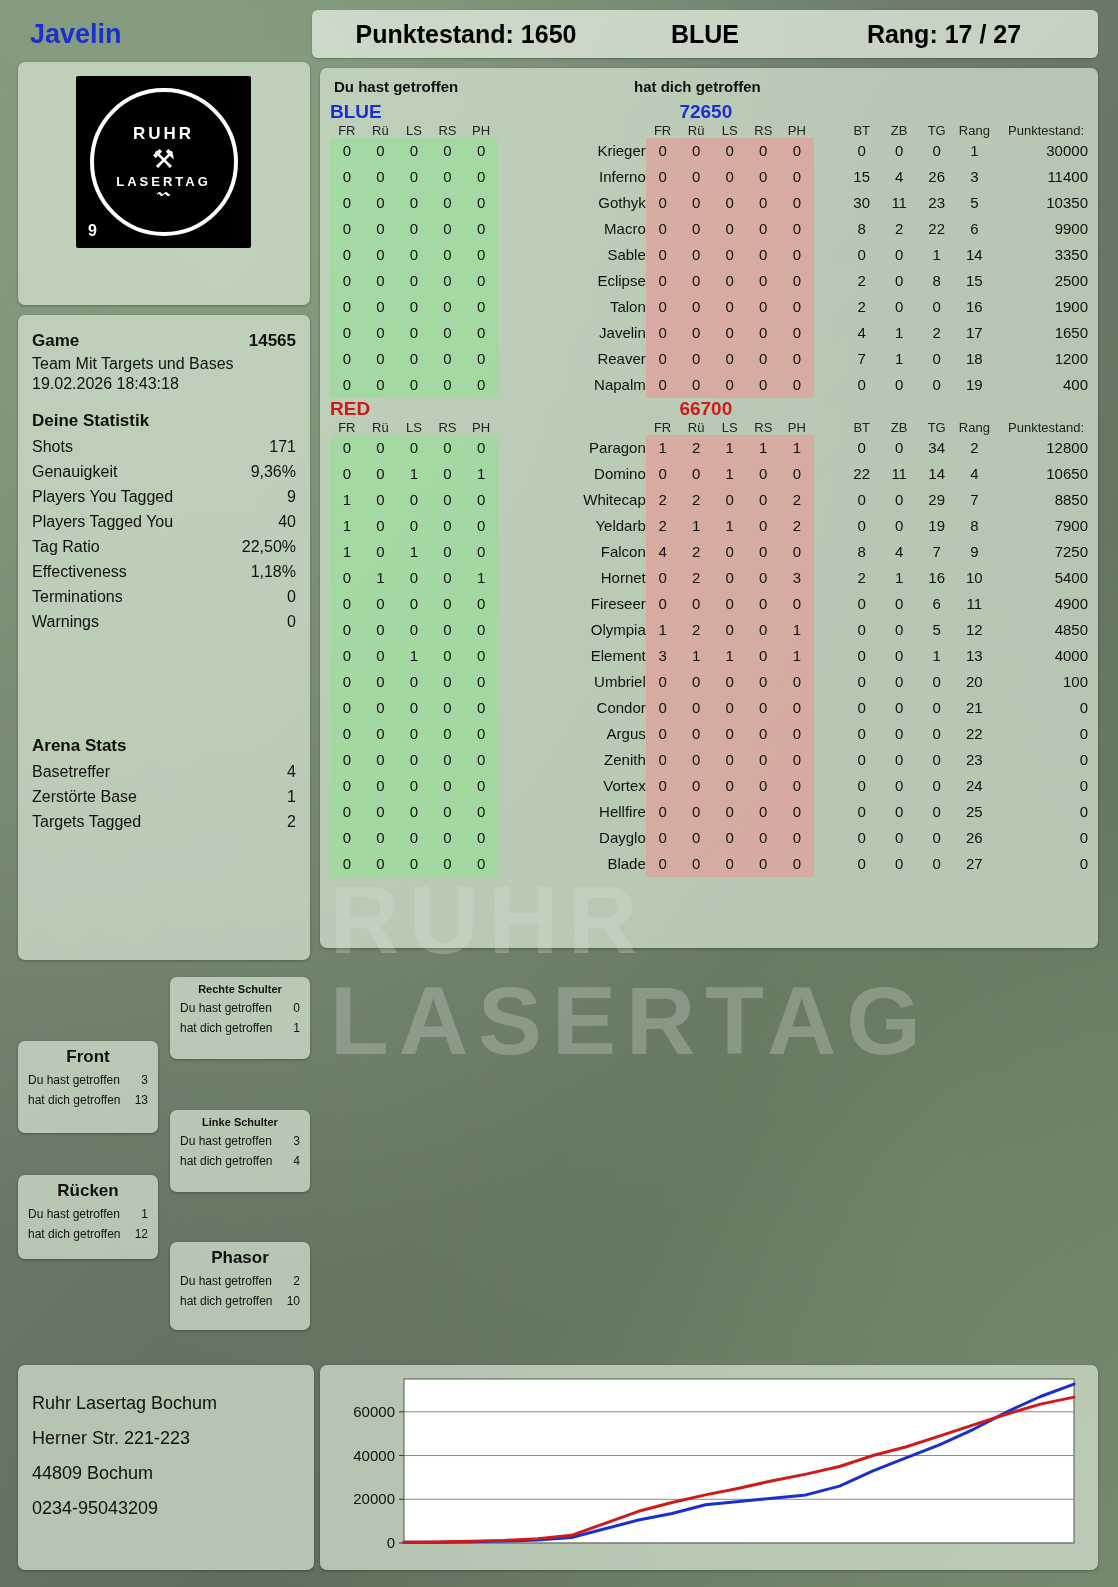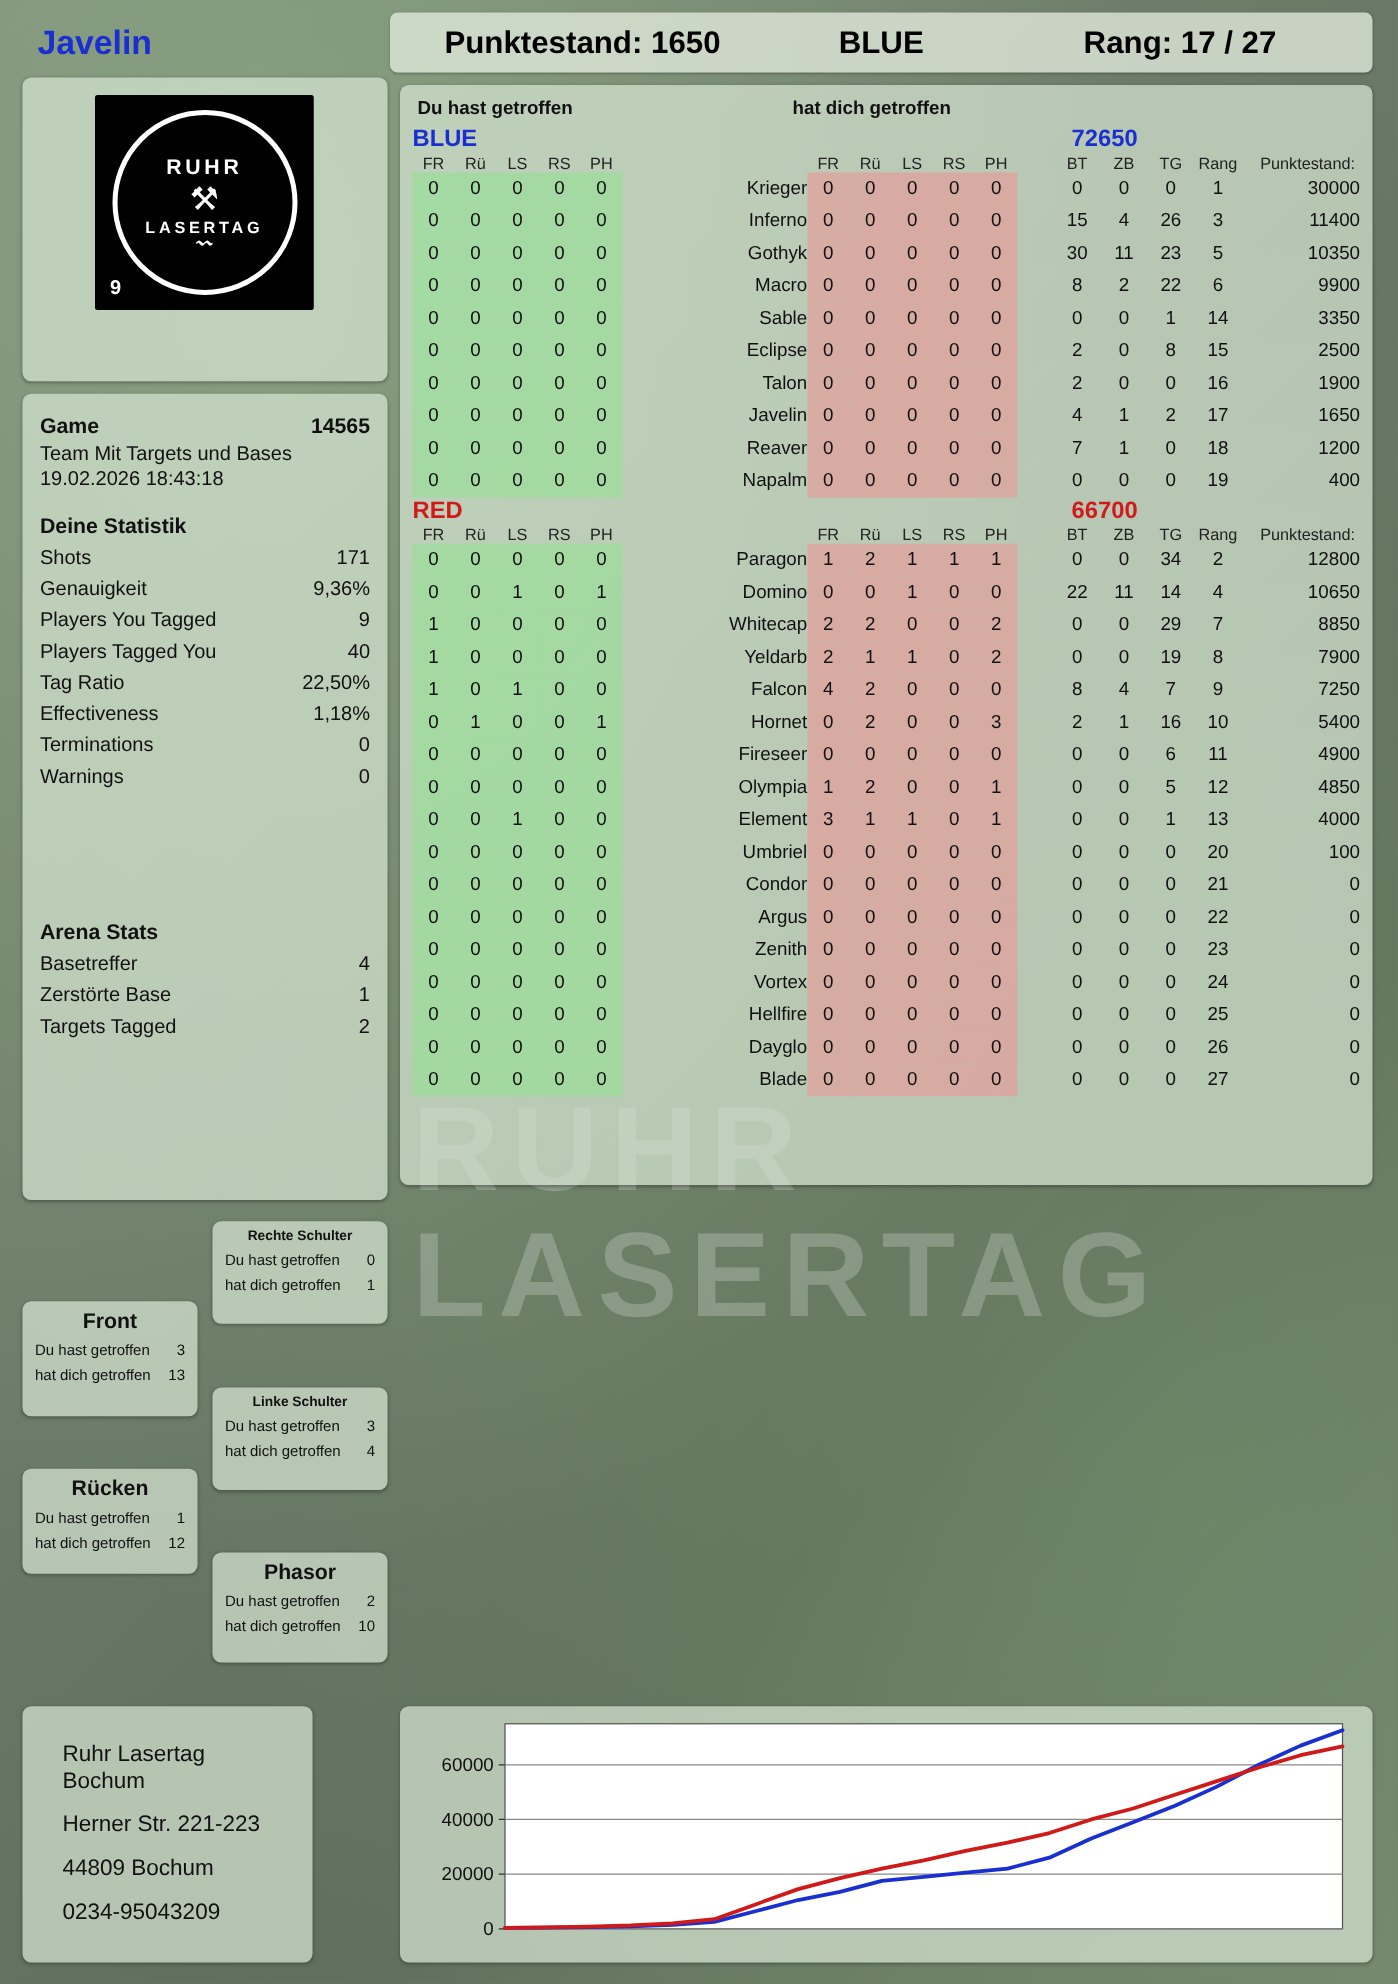--- a/index.html
+++ b/index.html
@@ -98,33 +98,33 @@
   .bp .bp-row{display:flex;justify-content:space-between;font-size:12px;margin:6px 0;}
   .bp .bp-row .v{font-weight:normal;}
 
   .bp-front{left:18px;top:1041px;width:140px;height:92px;}
   .bp-rs{left:170px;top:977px;width:140px;height:82px;}
   .bp-ls{left:170px;top:1110px;width:140px;height:82px;}
   .bp-back{left:18px;top:1175px;width:140px;height:84px;}
   .bp-phasor{left:170px;top:1242px;width:140px;height:88px;}
 
   
-  .addr{left:18px;top:1365px;width:232px;height:205px;padding:14px 32px;}
+  .addr{left:18px;top:1365px;width:296px;height:205px;padding:14px 14px;}
   .addr div{font-size:18px;margin:14px 0;color:#111;}
 
   
   .main{left:320px;top:68px;width:778px;height:880px;padding:8px 10px 0 10px;}
   .th-top{display:flex;font-size:15px;font-weight:bold;margin:2px 0 6px 4px;}
   .th-top .a{width:300px;}
   .th-top .b{}
   table.scores{border-collapse:collapse;width:100%;font-size:15px;}
   table.scores td,table.scores th{padding:0;}
   .teamhdr td{font-size:19px;font-weight:bold;padding:3px 0 1px;}
   .teamhdr .tname{text-align:left;}
-  .teamhdr .tscore{text-align:center;}
+  .teamhdr .tscore{text-align:left;}
   .blue{color:#1a2fd0;}
   .red{color:#d01a1a;}
   .colhdr td{font-size:13px;color:#222;padding-bottom:1px;text-align:center;}
   .colhdr td.name{text-align:center;}
   .colhdr td.last{text-align:right;padding-right:4px;}
   td.g{background:rgba(150,222,150,.65);text-align:center;width:34px;font-variant-numeric:tabular-nums;}
   td.r{background:rgba(226,160,155,.72);text-align:center;width:34px;font-variant-numeric:tabular-nums;}
   td.gap{width:30px;background:transparent;}
   td.nm{text-align:right;padding-right:16px;width:150px;}
   td.num{text-align:center;width:38px;font-variant-numeric:tabular-nums;}

